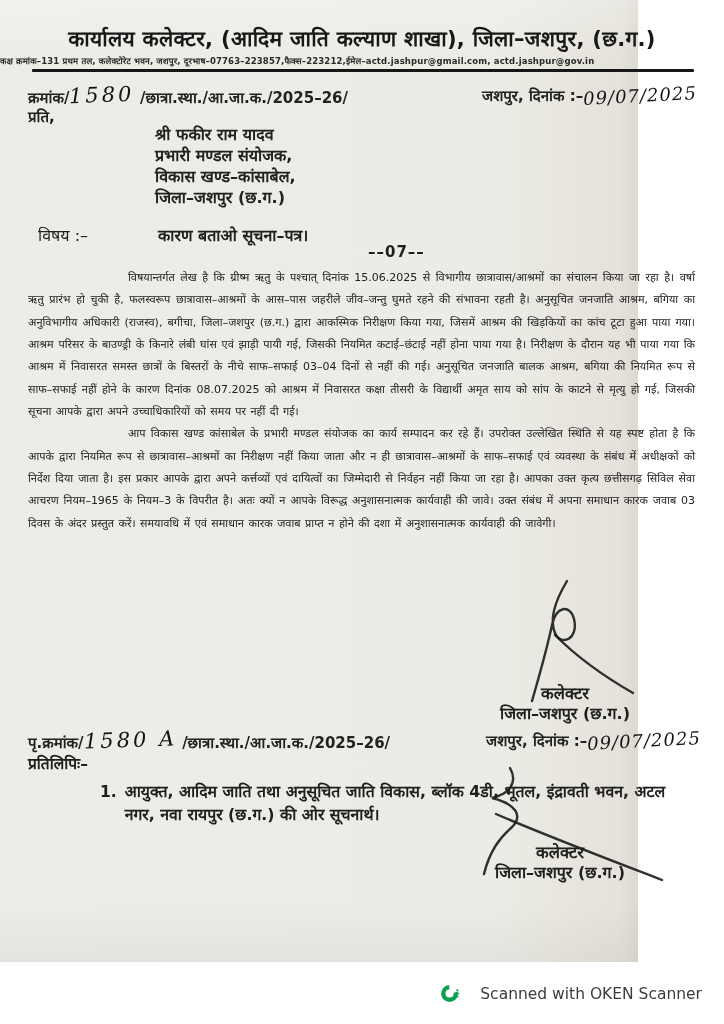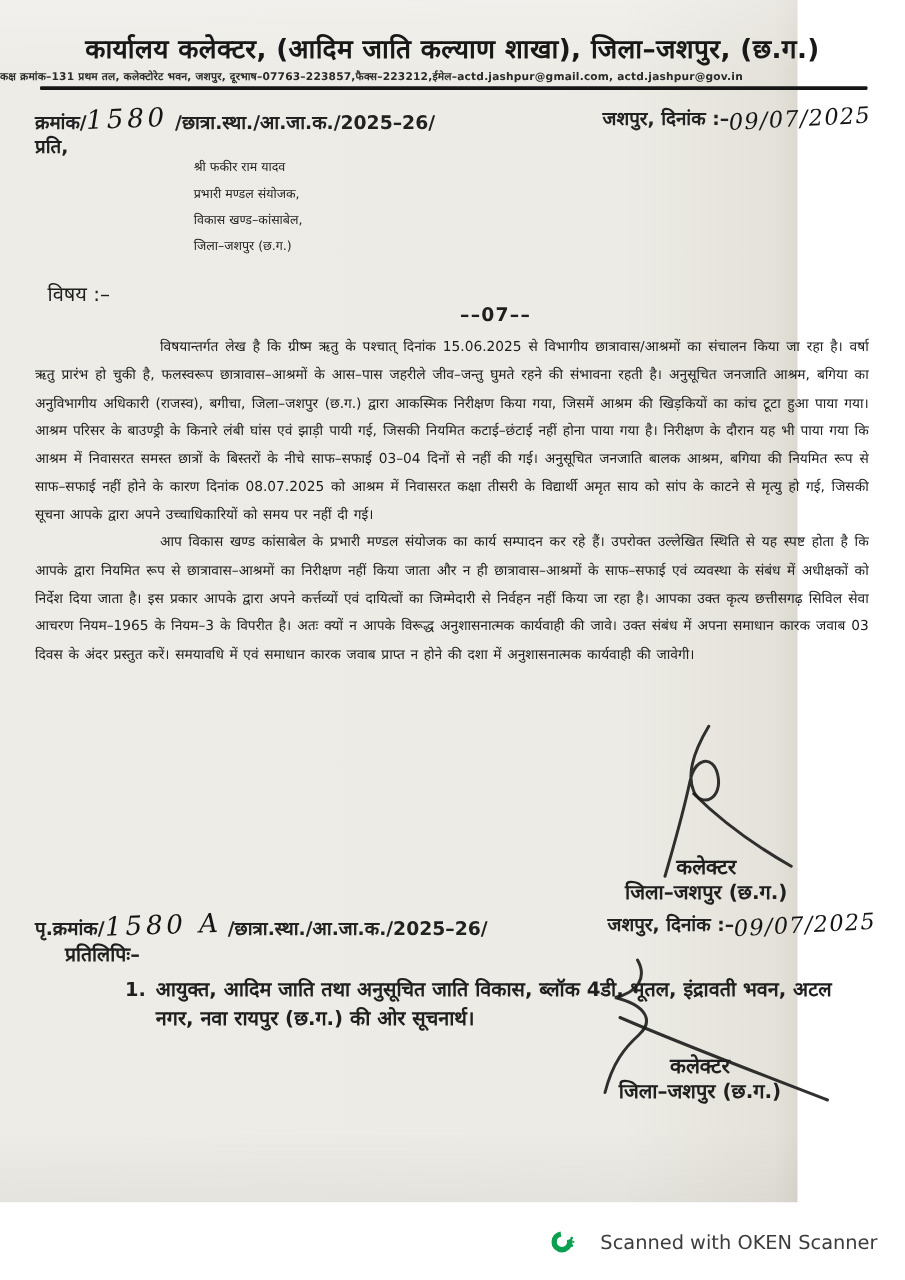--- a/index.html
+++ b/index.html
@@ -34,40 +34,40 @@
     font-family:"DejaVu Serif", serif; font-style:italic; font-weight:normal;
     font-size:21px; letter-spacing:3px; color:#141414;
     display:inline-block; transform:rotate(-2deg) translateY(-1px);
   }
   .handwrite.date { font-size:18px; letter-spacing:1px; transform:rotate(-3deg) translateY(1px); }
 
   .ref-row   { top:84px;  left:28px; }
   .ref-date  { top:84px;  left:482px; }
   .salutation{ top:106px; left:28px; font-size:15px; font-weight:bold; }
 
-  .recipient { top:124px; left:155px; font-size:10px; font-weight:normal; line-height:21px; color:#222; }
+  .recipient { top:124px; left:155px; font-size:16px; font-weight:bold; line-height:21px; color:#222; }
 
   .subject-label { top:224px; left:38px;  font-size:16px; font-weight:normal;text-align:center; }
   .subject-text  { top:224px; left:158px; font-size:16px; font-weight:bold; }
   .separator     { top:243px; left:368px; font-size:15px; font-weight:bold; letter-spacing:1px; }
 
   .body-text { top:267px; left:28px; width:667px; }
   .body-text p {
     font-size:11px; line-height:22.35px; text-align:justify;
     text-indent:100px; color:#202020; word-spacing:1px;
   }
 
   .sig-svg { pointer-events:none; }
   .sig1-svg { top:575px; left:505px; }
   .sig1-designation { top:681px; left:500px; width:130px; text-align:center; font-size:16.5px; font-weight:bold; }
   .sig1-district    { top:702px; left:452px; width:226px; text-align:center; font-size:16px;  font-weight:bold; }
 
   .endorse-row  { top:729px; left:28px; }
   .endorse-date { top:729px; left:486px; }
-  .copy-label   { top:752px; left:28px; font-size:15.5px; font-weight:bold;margin-left:24px; }
+  .copy-label   { top:752px; left:28px; font-size:15.5px; font-weight:bold; }
 
   .copy-item { top:781px; left:100px; width:600px; display:flex; gap:8px; }
   .copy-item .num  { font-size:15.5px; font-weight:bold; line-height:22.5px; }
   .copy-item .txt  { font-size:15.8px; font-weight:bold; line-height:22.5px; width:575px; }
 
   .sig2-svg { top:762px; left:450px; }
   .sig2-designation { top:840px; left:495px; width:130px; text-align:center; font-size:16.5px; font-weight:bold; }
   .sig2-district    { top:861px; left:447px; width:226px; text-align:center; font-size:16px;  font-weight:bold; }
 
   
@@ -90,20 +90,21 @@
 
     <div class="abs salutation">प्रति,</div>
     <div class="abs recipient">
       <div>श्री फकीर राम यादव</div>
       <div>प्रभारी मण्डल संयोजक,</div>
       <div>विकास खण्ड–कांसाबेल,</div>
       <div>जिला–जशपुर (छ.ग.)</div>
     </div>
 
     <div class="abs subject-label">विषय :–</div>
+    <div class="abs subject-text">कारण बताओ सूचना–पत्र।</div>
     <div class="abs separator">––07––</div>
 
     <div class="abs body-text">
       <p>विषयान्तर्गत लेख है कि ग्रीष्म ऋतु के पश्चात् दिनांक 15.06.2025 से विभागीय छात्रावास/आश्रमों का संचालन किया जा रहा है। वर्षा ऋतु प्रारंभ हो चुकी है, फलस्वरूप छात्रावास–आश्रमों के आस–पास जहरीले जीव–जन्तु घुमते रहने की संभावना रहती है। अनुसूचित जनजाति आश्रम, बगिया का अनुविभागीय अधिकारी (राजस्व), बगीचा, जिला–जशपुर (छ.ग.) द्वारा आकस्मिक निरीक्षण किया गया, जिसमें आश्रम की खिड़कियों का कांच टूटा हुआ पाया गया। आश्रम परिसर के बाउण्ड्री के किनारे लंबी घांस एवं झाड़ी पायी गई, जिसकी नियमित कटाई–छंटाई नहीं होना पाया गया है। निरीक्षण के दौरान यह भी पाया गया कि आश्रम में निवासरत समस्त छात्रों के बिस्तरों के नीचे साफ–सफाई 03–04 दिनों से नहीं की गई। अनुसूचित जनजाति बालक आश्रम, बगिया की नियमित रूप से साफ–सफाई नहीं होने के कारण दिनांक 08.07.2025 को आश्रम में निवासरत कक्षा तीसरी के विद्यार्थी अमृत साय को सांप के काटने से मृत्यु हो गई, जिसकी सूचना आपके द्वारा अपने उच्चाधिकारियों को समय पर नहीं दी गई।</p>
       <p>आप विकास खण्ड कांसाबेल के प्रभारी मण्डल संयोजक का कार्य सम्पादन कर रहे हैं। उपरोक्त उल्लेखित स्थिति से यह स्पष्ट होता है कि आपके द्वारा नियमित रूप से छात्रावास–आश्रमों का निरीक्षण नहीं किया जाता और न ही छात्रावास–आश्रमों के साफ–सफाई एवं व्यवस्था के संबंध में अधीक्षकों को निर्देश दिया जाता है। इस प्रकार आपके द्वारा अपने कर्त्तव्यों एवं दायित्वों का जिम्मेदारी से निर्वहन नहीं किया जा रहा है। आपका उक्त कृत्य छत्तीसगढ़ सिविल सेवा आचरण नियम–1965 के नियम–3 के विपरीत है। अतः क्यों न आपके विरूद्ध अनुशासनात्मक कार्यवाही की जावे। उक्त संबंध में अपना समाधान कारक जवाब 03 दिवस के अंदर प्रस्तुत करें। समयावधि में एवं समाधान कारक जवाब प्राप्त न होने की दशा में अनुशासनात्मक कार्यवाही की जावेगी।</p>
     </div>
 
     <svg class="abs sig-svg sig1-svg" width="150" height="135" viewBox="0 0 150 135">
       <path d="M62 6 C50 26 44 44 50 58 C56 72 74 64 69 44 C65 29 51 31 47 50 C41 78 35 98 27 126" fill="none" stroke="#1b1b1b" stroke-width="2.4" stroke-linecap="round" opacity="0.9"></path>
       <path d="M50 60 C72 82 100 102 128 118" fill="none" stroke="#1b1b1b" stroke-width="2.4" stroke-linecap="round" opacity="0.9"></path>

